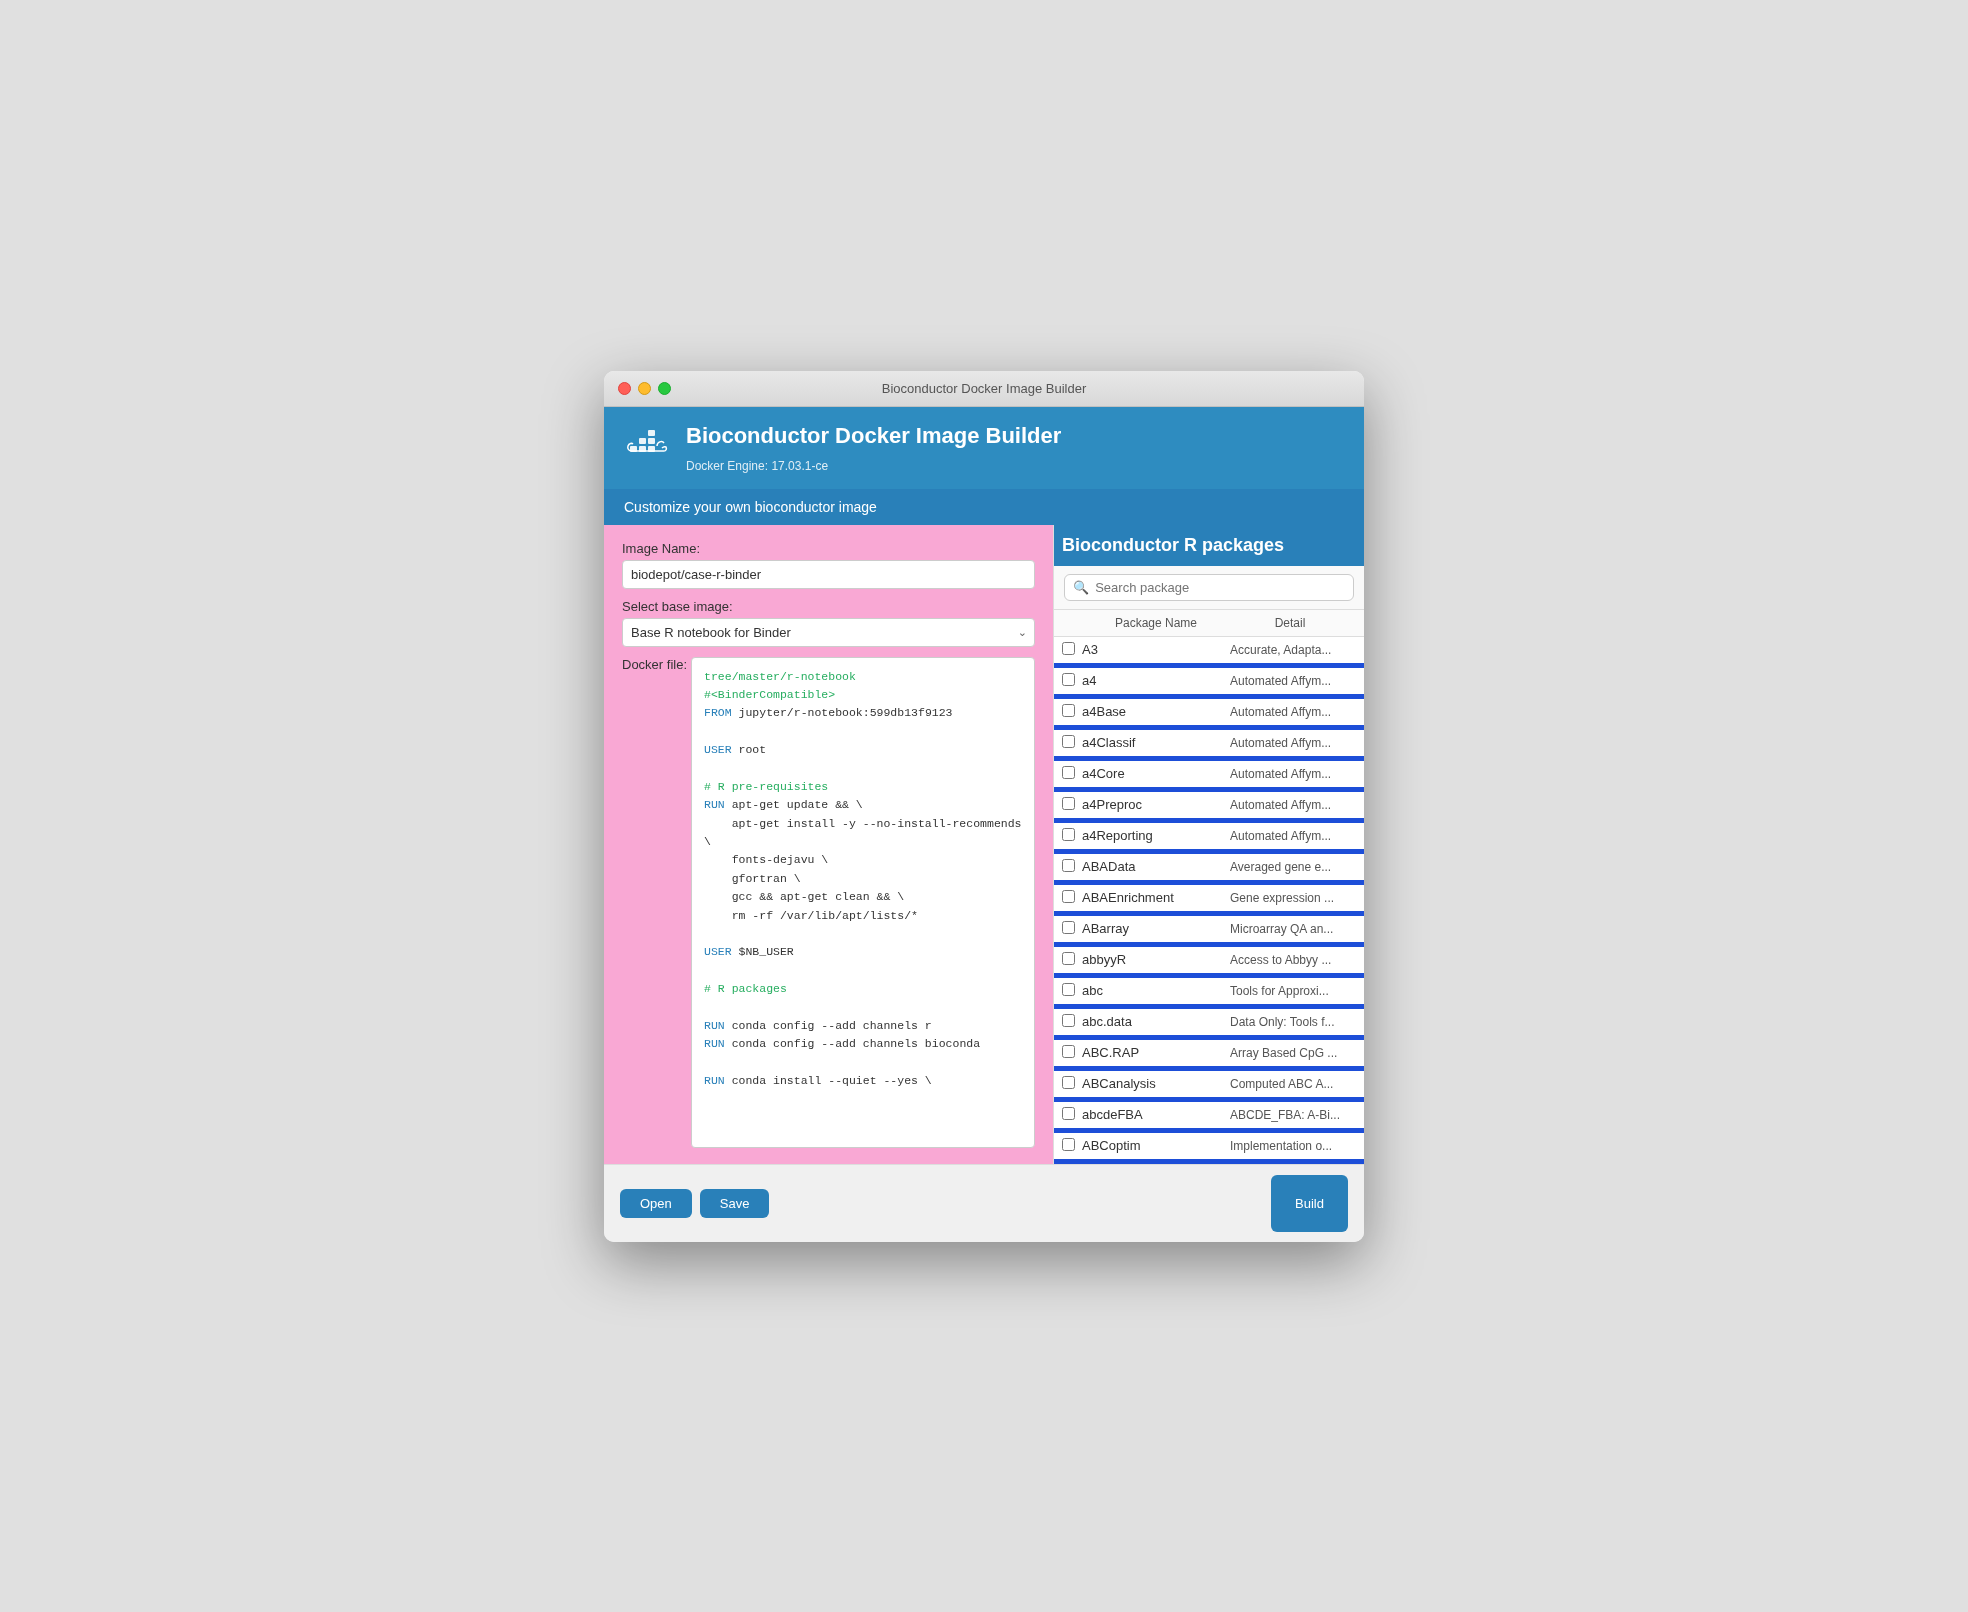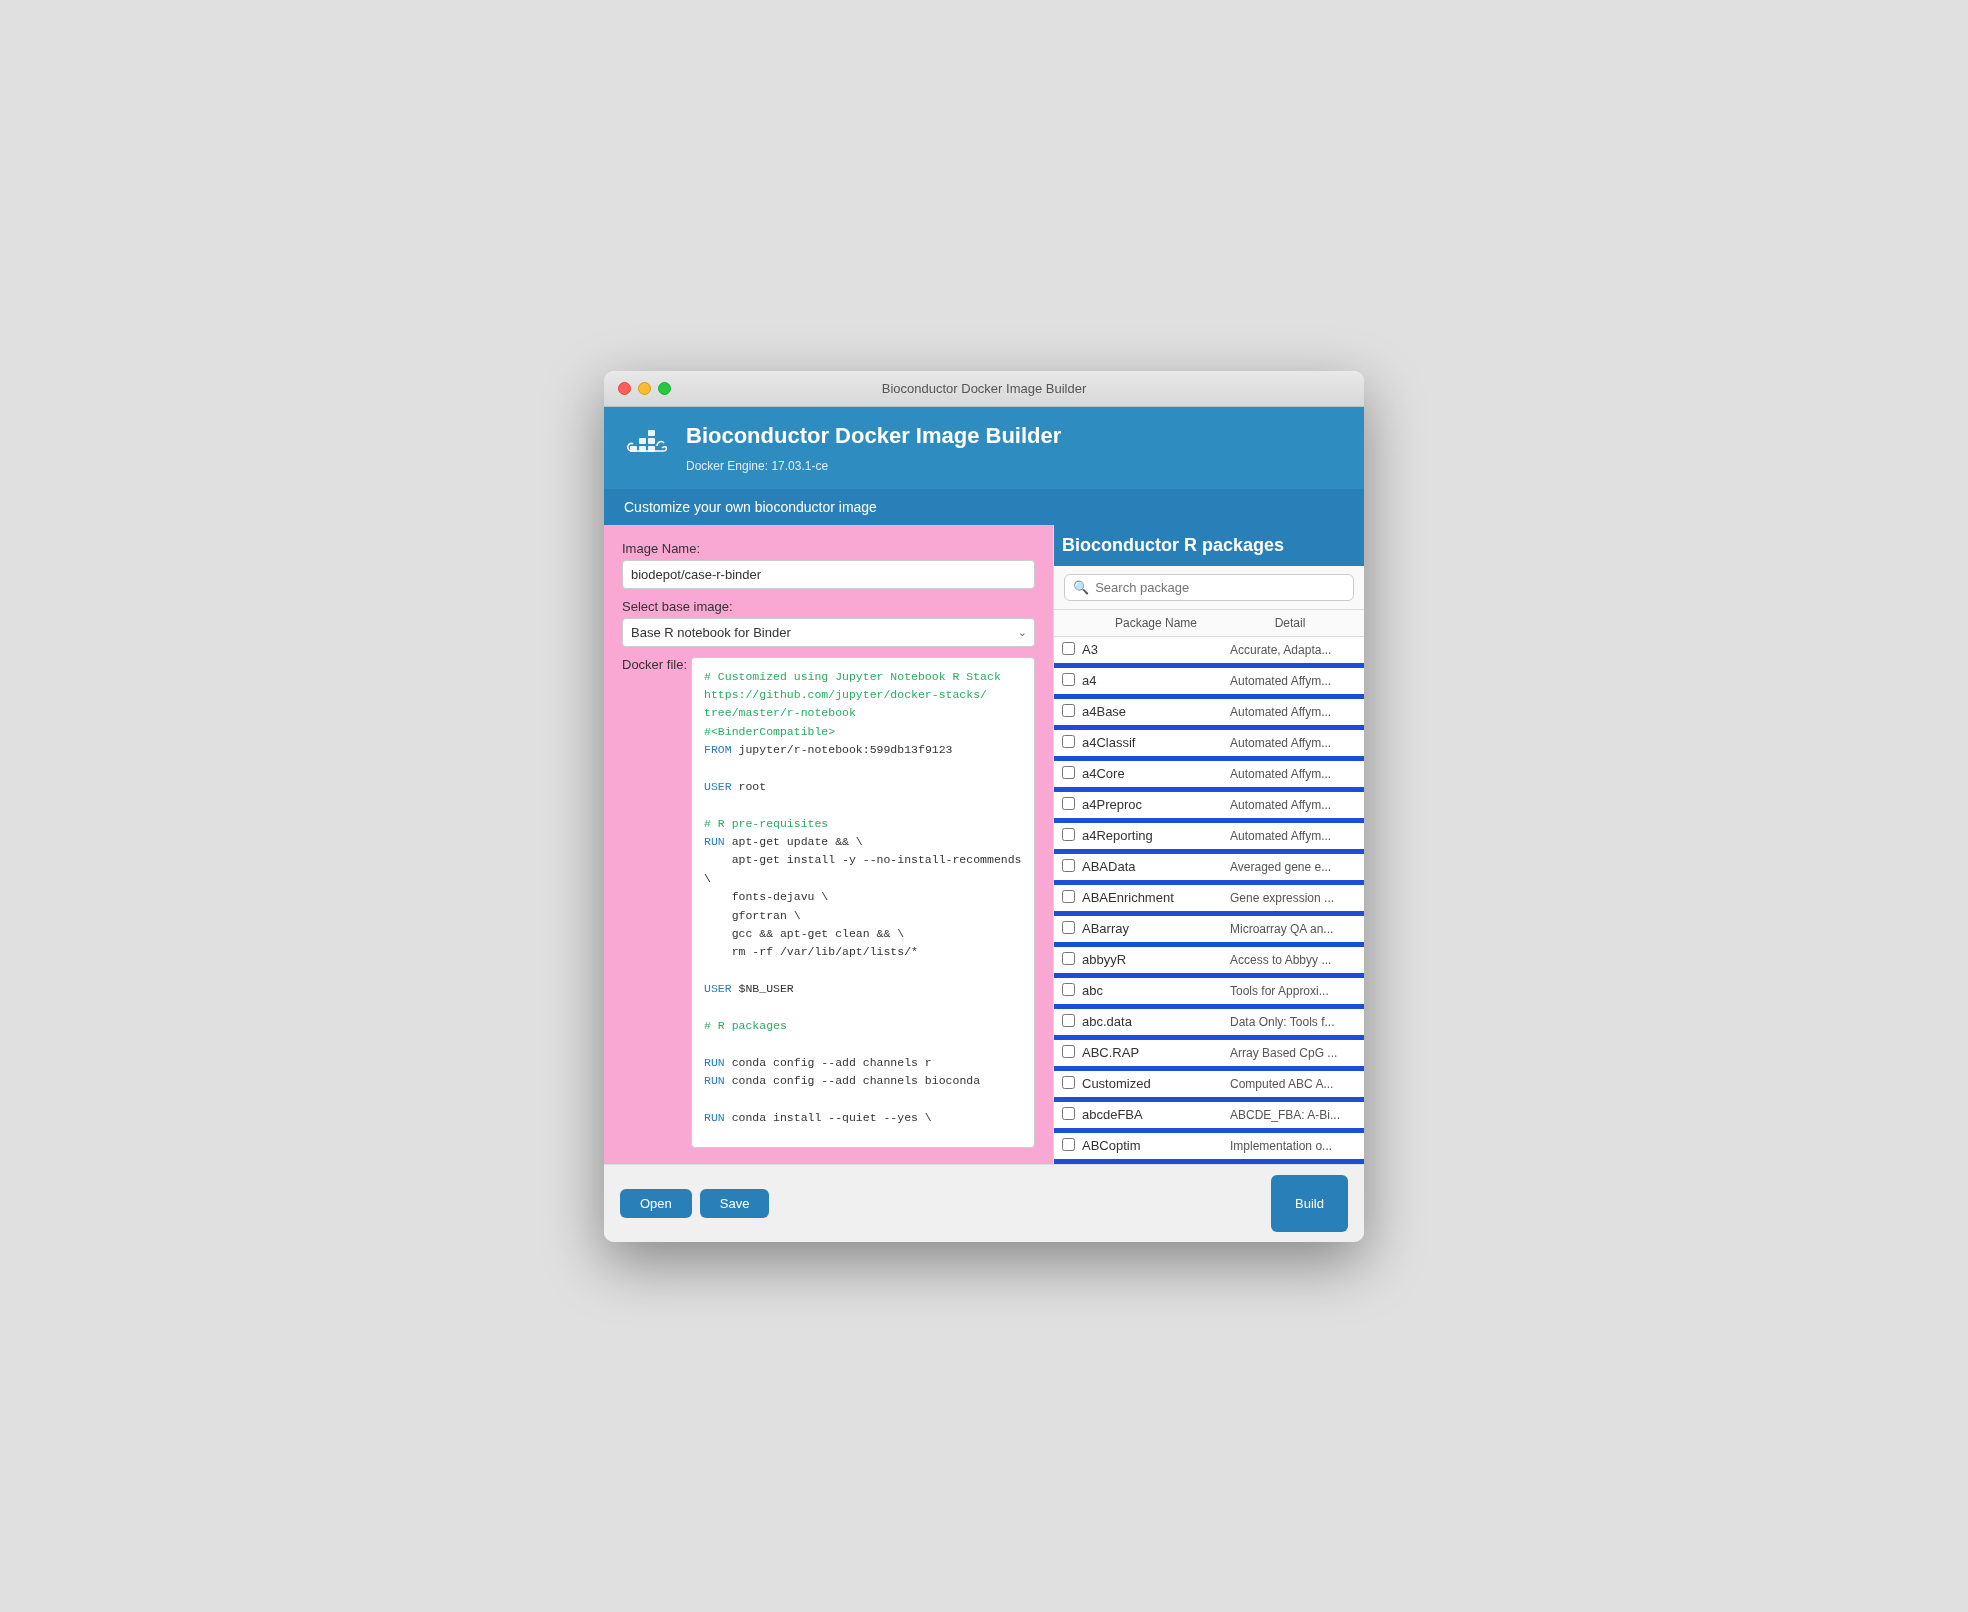--- a/index.html
+++ b/index.html
@@ -337,21 +337,20 @@
             <option>Base R notebook for Binder</option>
           </select>
           <span class="select-arrow">⌄</span>
         </div>
       </div>
 
 
       <div style="display:flex;flex-direction:row;flex:1;gap:4px;">
         <span class="dockerfile-label">Docker file:</span>
         <div class="dockerfile-editor">
-          <div><span class="code-comment"># Customized using Jupyter Notebook R Stack https://github.com/jupyter/docker-stacks/</span></div>
           <div><span class="code-comment">tree/master/r-notebook</span></div>
           <div><span class="code-comment">#&lt;BinderCompatible&gt;</span></div>
           <div><span class="code-keyword">FROM </span><span class="code-text">jupyter/r-notebook:599db13f9123</span></div>
           <div>&nbsp;</div>
           <div><span class="code-keyword">USER </span><span class="code-text">root</span></div>
           <div>&nbsp;</div>
           <div><span class="code-comment"># R pre-requisites</span></div>
           <div><span class="code-keyword">RUN </span><span class="code-text">apt-get update &amp;&amp; \</span></div>
           <div><span class="code-text">&nbsp;&nbsp;&nbsp;&nbsp;apt-get install -y --no-install-recommends \</span></div>
           <div><span class="code-text">&nbsp;&nbsp;&nbsp;&nbsp;fonts-dejavu \</span></div>
@@ -498,21 +497,21 @@
       <input type="checkbox" style="">
     </div>
     <div class="pkg-name">ABC.RAP</div>
     <div class="pkg-detail">Array Based CpG ...</div>
     <div style="width:14px;flex-shrink:0;"></div>
   </div>
           <div class="package-row">
     <div class="pkg-check">
       <input type="checkbox" style="">
     </div>
-    <div class="pkg-name">Customized</div>
+    <div class="pkg-name">ABCanalysis</div>
     <div class="pkg-detail">Computed ABC A...</div>
     <div style="width:14px;flex-shrink:0;"></div>
   </div>
           <div class="package-row">
     <div class="pkg-check">
       <input type="checkbox" style="">
     </div>
     <div class="pkg-name">abcdeFBA</div>
     <div class="pkg-detail">ABCDE_FBA: A-Bi...</div>
     <div style="width:14px;flex-shrink:0;"></div>

